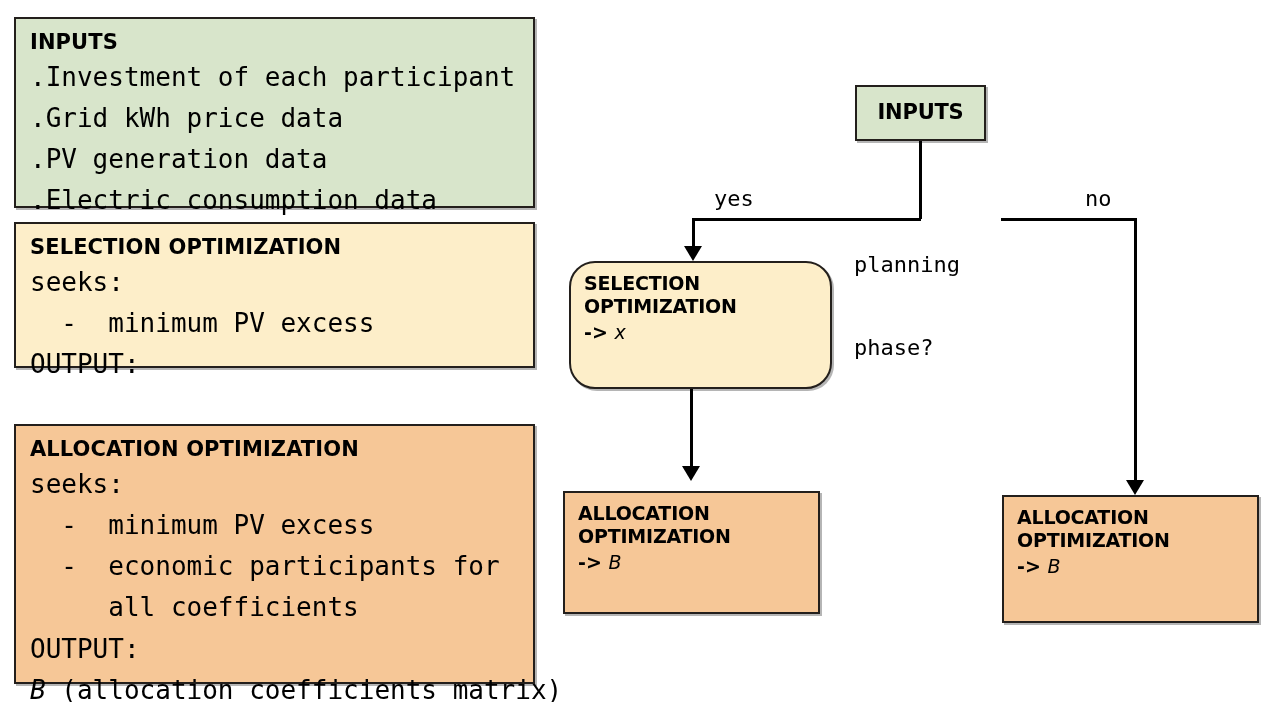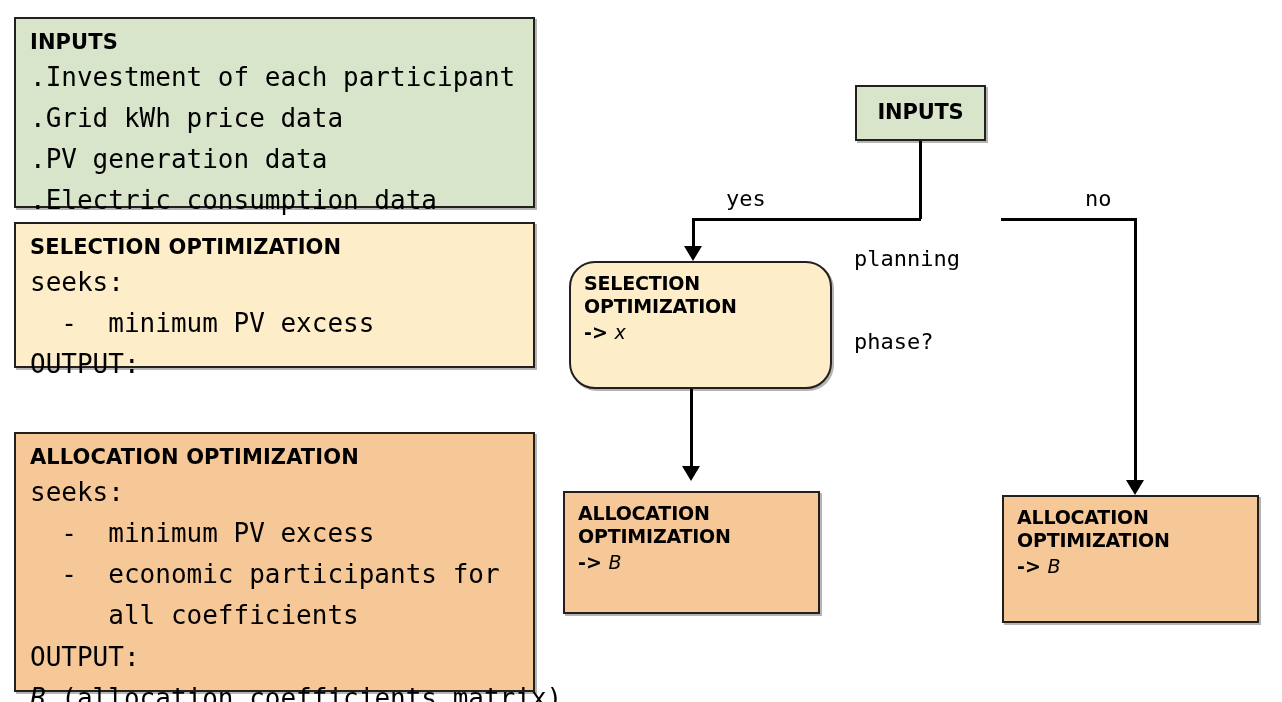--- a/index.html
+++ b/index.html
@@ -114,21 +114,21 @@
   <div class="pline">.Electric consumption data</div>
 </div>
 
 <div class="box yellow panel" style="left:14px; top:222px; width:521px; height:146px;">
   <div class="ptitle">SELECTION OPTIMIZATION</div>
   <div class="pline">seeks:</div>
   <div class="pline">  -  minimum PV excess</div>
   <div class="pline">OUTPUT:</div>
 </div>
 
-<div class="box orange panel" style="left:14px; top:424px; width:521px; height:260px;margin-top:8px;">
+<div class="box orange panel" style="left:14px; top:424px; width:521px; height:260px;">
   <div class="ptitle">ALLOCATION OPTIMIZATION</div>
   <div class="pline">seeks:</div>
   <div class="pline">  -  minimum PV excess</div>
   <div class="pline">  -  economic participants for</div>
   <div class="pline">     all coefficients</div>
   <div class="pline">OUTPUT:</div>
   <div class="pline"><span class="it">B</span><span> (allocation coefficients matrix)</span></div>
 </div>
 
 <div class="box green node node-inputs" style="left:855px; top:85px; width:131px; height:56px;">
@@ -140,23 +140,23 @@
 <div class="hline" style="left:692px; top:218px; width:229px;"></div>
 
 <div class="hline" style="left:1001px; top:218px; width:136px;"></div>
 
 <div class="vline" style="left:692px; top:218px; height:30px;"></div>
 <div class="arrowhead" style="left:684px; top:246px;"></div>
 
 <div class="vline" style="left:1134px; top:218px; height:264px;"></div>
 <div class="arrowhead" style="left:1126px; top:480px;"></div>
 
-<div class="elabel" style="left:714px; top:185px;margin-left:12px;">yes</div>
+<div class="elabel" style="left:714px; top:185px;">yes</div>
 <div class="elabel" style="left:1085px; top:185px;">no</div>
-<div class="elabel" style="left:854px; top:190px;">
+<div class="elabel" style="left:854px; top:196px;">
   <div>planning</div>
   <div>phase?</div>
 </div>
 
 <div class="box yellow node" style="left:569px; top:261px; width:263px; height:128px;border-radius:26px;">
   <div class="ntitle">SELECTION</div>
   <div class="ntitle">OPTIMIZATION</div>
   <div class="nout"><span>-&gt; </span><span class="it">x</span></div>
 </div>
 

